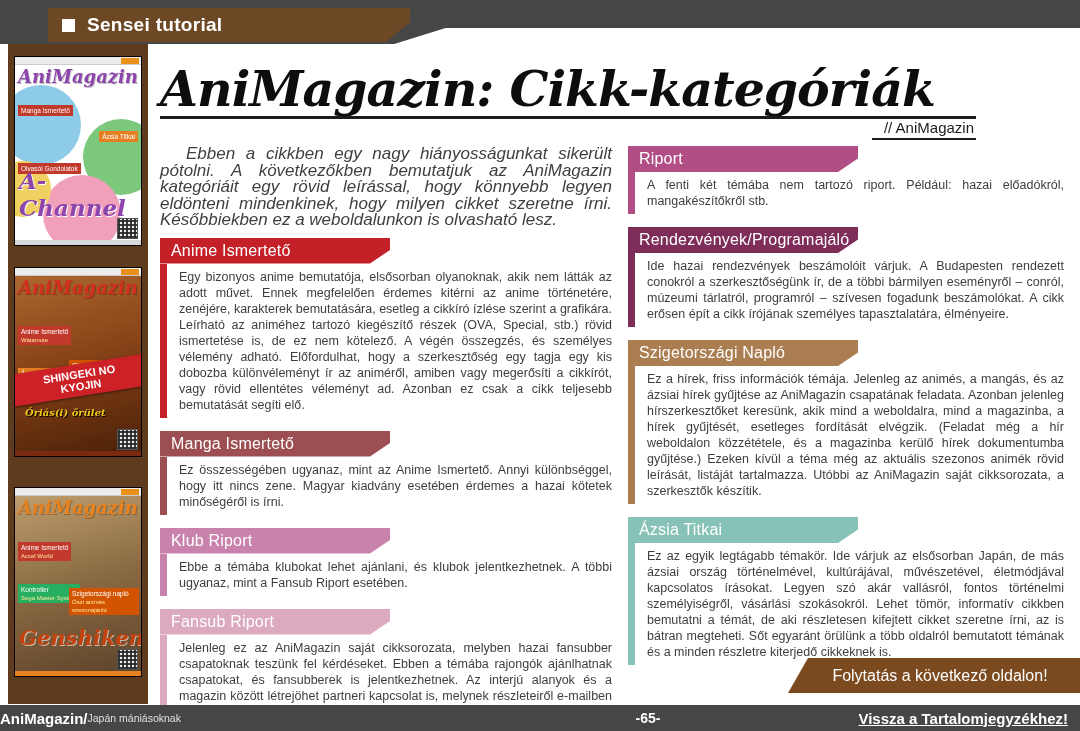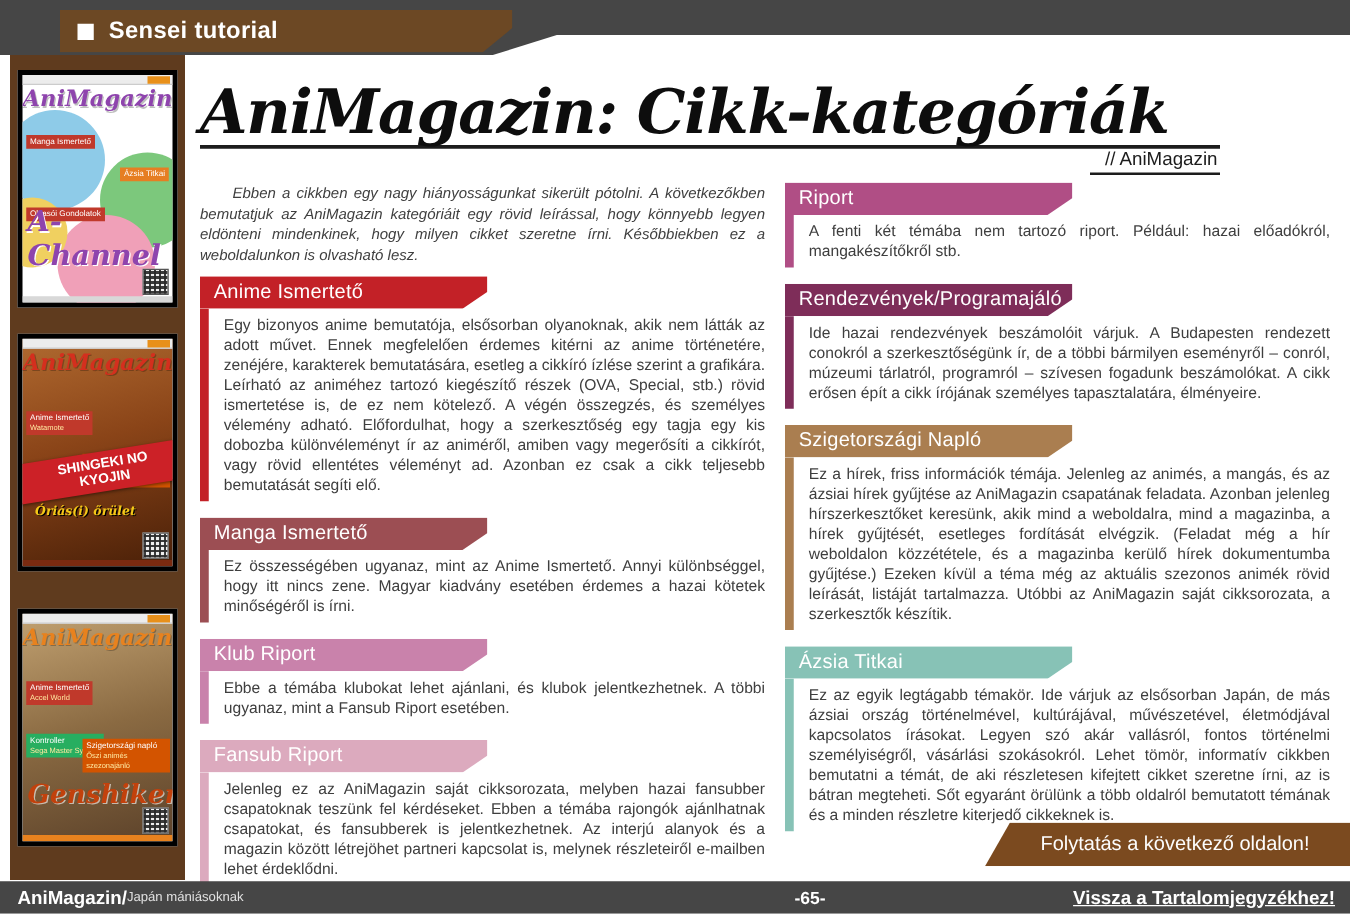--- a/index.html
+++ b/index.html
@@ -11,21 +11,21 @@
   .topbar-ext { position:absolute; top:0; left:0; width:448px; height:44px; background:#464646;
     clip-path: polygon(0 0, 100% 0, 100% 62%, 88% 100%, 0 100%); }
   .banner { position:absolute; top:8px; left:10px; width:362px; height:34px; background:#6c4824;
     clip-path: polygon(0 0, 100% 0, 100% 42%, calc(100% - 24px) 100%, 0 100%);
     display:flex; align-items:center; padding-left:14px; color:#fff; font-weight:bold; font-size:19px; letter-spacing:.3px;margin-left:38px; }
   .banner .bullet { display:inline-block; width:13px; height:13px; background:#fff; margin-right:12px; }
 
   
   .sidebar { position:absolute; left:8px; top:44px; width:140px; height:660px; background:#5f3b1e; }
   .cover { position:relative; width:128px; height:190px; margin-left:6px; background:#fff;
-    border:4px solid #000000; overflow:hidden; font-family:"Liberation Sans", sans-serif; }
+    border:1px solid #000000; overflow:hidden; font-family:"Liberation Sans", sans-serif; }
   .cover1 { margin-top:12px; }
   .cover2 { margin-top:21px; }
   .cover3 { margin-top:30px; }
   .cover-topstrip { position:relative; height:8px; background:#ececec; border-bottom:1px solid #ccc; }
   .issue-box { position:absolute; right:2px; top:1px; width:18px; height:6px; background:#e8901a; }
   .cover-logo { position:relative; text-align:center; font-family:"DejaVu Serif", serif;
     font-style:italic; font-weight:bold; font-size:18px; line-height:20px; margin-top:2px;
     text-shadow:1px 1px 0 rgba(0,0,0,.25); z-index:3; }
   .c1 .cover-logo { color:#8e44ad; }
   .c2 .cover-logo { color:#d42f1e; }
@@ -62,37 +62,37 @@
   .masthead h1 { font-family:"DejaVu Serif", serif; font-style:italic; font-weight:bold;
     font-size:49px; line-height:50px; color:#0d0d0d; letter-spacing:-1px; white-space:nowrap;
     border-bottom:3px solid #1c1c1c; padding-bottom:2px;margin-top:16px; }
   .byline-row { display:flex; justify-content:flex-end; }
   .byline { font-size:15px; color:#1c1c1c; border-bottom:2px solid #1c1c1c; padding:0 2px 2px 12px; }
 
   .columns { display:flex; gap:16px; margin-top:6px; }
   .col-left { width:452px; }
   .col-right { width:436px; }
 
-  .intro { font-style:italic; font-size:12px; line-height:16.5px; color:#3f3f3f;
+  .intro { font-style:italic; font-size:17px; line-height:16.5px; color:#3f3f3f;
     text-align:justify; text-indent:26px; margin-bottom:9px; }
 
   .topic { margin-bottom:13px; }
   .topic-header { width:230px; height:26px; background:var(--c);
     clip-path: polygon(0 0, 100% 0, 100% 48%, calc(100% - 20px) 100%, 0 100%);
     color:#fff; font-size:16px; line-height:25px; padding-left:11px; letter-spacing:.2px; }
   .topic-body { border-left:7px solid var(--c); padding:5px 0 5px 12px; }
   .topic-body p { font-size:12.5px; line-height:16px; color:#3e3e3e; text-align:justify; }
 
   
   .continue-badge { position:absolute; right:0; bottom:38px; width:292px; height:35px; background:#7b4a1f;
     clip-path: polygon(20px 0, 100% 0, 100% 100%, 0 100%);
     color:#fdfdfd; font-size:16px; display:flex; align-items:center; justify-content:center; padding-left:12px; }
   .footer { position:absolute; left:0; bottom:0; width:100%; height:26px; background:#464646;
     color:#fff; display:flex; align-items:center; }
-  .footer-brand { font-weight:bold; font-size:15px; margin-left:14px; }
+  .footer-brand { font-weight:bold; font-size:15px; }
   .footer-tagline { font-size:10.5px; color:#e0e0e0; }
   .footer-page { position:absolute; left:60%; transform:translateX(-50%); font-weight:bold; font-size:14px; }
   .footer-back { position:absolute; right:12px; font-weight:bold; font-size:15px; color:#fff; }
 </style>
 </head>
 <body>
 
 <div class="page">
 
   <div class="topbar"></div>

